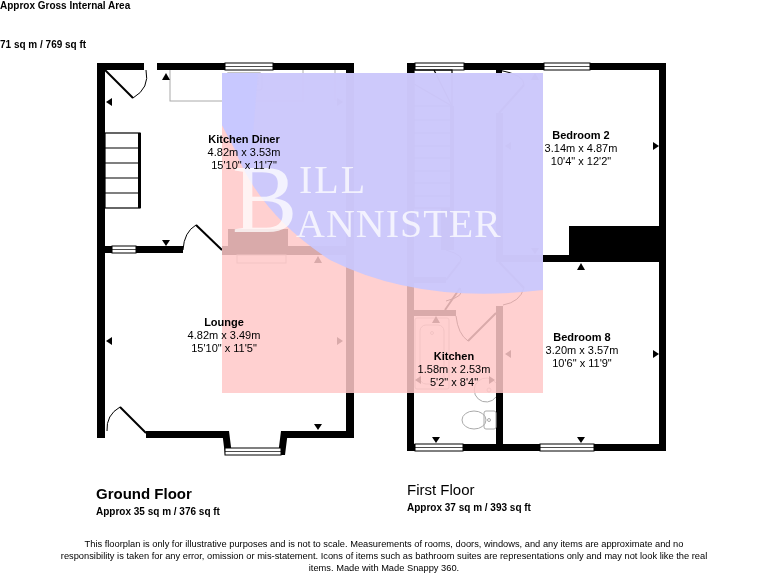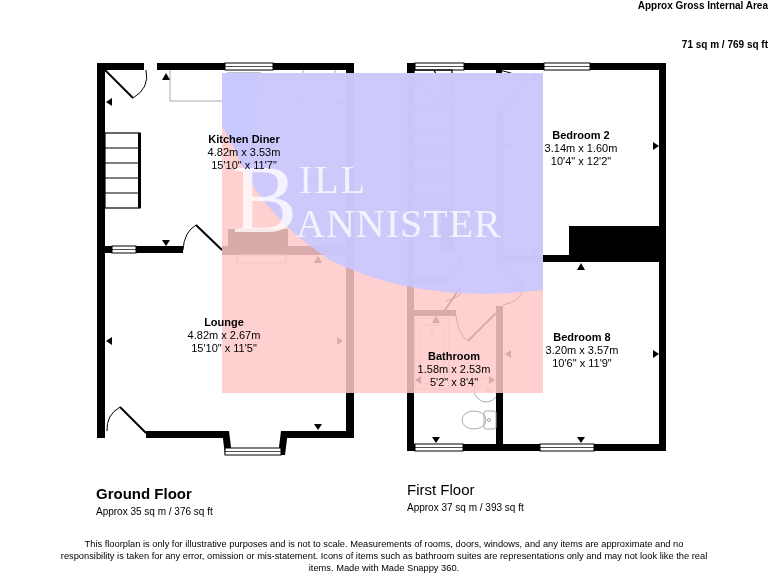--- a/index.html
+++ b/index.html
@@ -1,24 +1,24 @@
 <!DOCTYPE html>
 <html><head>
 <meta charset="utf-8">
 <style>
   html, body { margin: 0; padding: 0; background: #ffffff; }
   body { width: 768px; height: 576px; position: relative; overflow: hidden; font-family: "Liberation Sans", sans-serif; color: #000; }
   .abs { position: absolute; }
-  .hdr { left: 0; width: 768px; text-align: right; font-weight: bold; font-size: 10px; line-height: 12px; }
+  .hdr { left: 0; width: 768px; text-align: left; font-weight: bold; font-size: 10px; line-height: 12px; }
   svg.plan { position: absolute; left: 0; top: 0; }
   .room-label { position: absolute; text-align: center; font-size: 11px; line-height: 13px; white-space: nowrap; transform: translateX(-50%); }
   .room-label .nm { font-weight: bold; display: block; }
   .room-label .dim { display: block; }
   .floor-title { font-size: 15px; line-height: 18px; }
-  .floor-area { font-size: 10px; font-weight: normal; line-height: 12px; }
+  .floor-area { font-size: 10px; font-weight: bold; line-height: 12px; }
   .disclaimer { left: 60px; width: 648px; text-align: center; font-size: 9.3px; line-height: 12px; top: 538px; }
   .wm-text { position: absolute; font-family: "Liberation Serif", serif; color: rgba(255,255,255,0.75); white-space: nowrap; }
 </style>
 </head>
 <body>
 
 <div class="abs hdr" style="top:0px;">Approx Gross Internal Area</div>
 <div class="abs hdr" style="top:11px;margin-top:28px;">71 sq m / 769 sq ft</div>
 
 <svg class="plan" width="768" height="576" viewBox="0 0 768 576">
@@ -197,36 +197,36 @@
 <div class="wm-text" style="left:299px; top:160px; font-size:40px; line-height:40px; letter-spacing:2px;">ILL</div>
 <div class="wm-text" style="left:296px; top:204px; font-size:40px; line-height:40px; letter-spacing:1px;">ANNISTER</div>
 
 <div class="room-label" style="left:227px; top:133px;margin-left:17px;">
   <span class="nm">Kitchen Diner</span>
   <span class="dim">4.82m x 3.53m</span>
   <span class="dim">15'10" x 11'7"</span>
 </div>
 <div class="room-label" style="left:224px; top:316px;">
   <span class="nm">Lounge</span>
-  <span class="dim">4.82m x 2.67m</span>
+  <span class="dim">4.82m x 3.49m</span>
   <span class="dim">15'10" x 11'5"</span>
 </div>
 
 <div class="room-label" style="left:581px; top:129px;">
   <span class="nm">Bedroom 2</span>
-  <span class="dim">3.14m x 1.60m</span>
+  <span class="dim">3.14m x 4.87m</span>
   <span class="dim">10'4" x 12'2"</span>
 </div>
 <div class="room-label" style="left:582px; top:331px;">
   <span class="nm">Bedroom 8</span>
   <span class="dim">3.20m x 3.57m</span>
   <span class="dim">10'6" x 11'9"</span>
 </div>
 <div class="room-label" style="left:454px; top:350px;">
-  <span class="nm">Bathroom</span>
+  <span class="nm">Kitchen</span>
   <span class="dim">1.58m x 2.53m</span>
   <span class="dim">5'2" x 8'4"</span>
 </div>
 
 <div class="abs floor-title" style="left:96px; top:485px;font-weight:bold;">Ground Floor</div>
 <div class="abs floor-area" style="left:96px; top:506px;">Approx 35 sq m / 376 sq ft</div>
 <div class="abs floor-title" style="left:407px; top:481px;">First Floor</div>
 <div class="abs floor-area" style="left:407px; top:502px;">Approx 37 sq m / 393 sq ft</div>
 
 <div class="abs disclaimer">This floorplan is only for illustrative purposes and is not to scale. Measurements of rooms, doors, windows, and any items are approximate and no responsibility is taken for any error, omission or mis-statement. Icons of items such as bathroom suites are representations only and may not look like the real items. Made with Made Snappy 360.</div>

